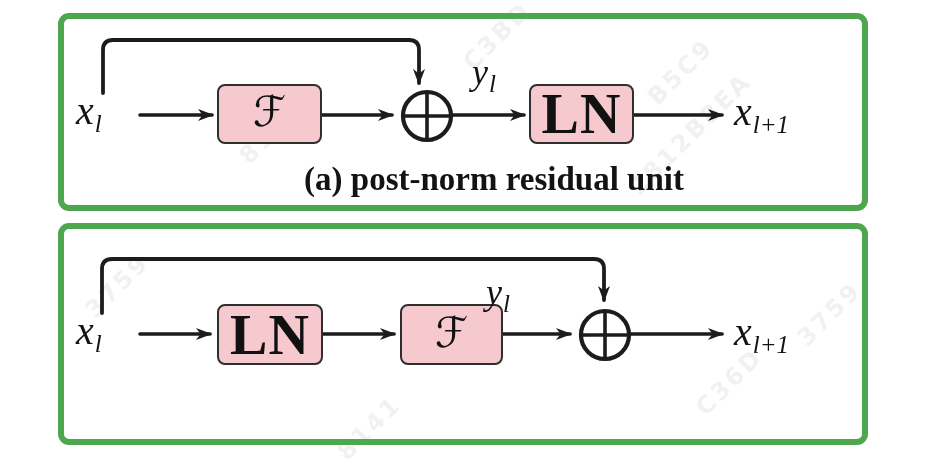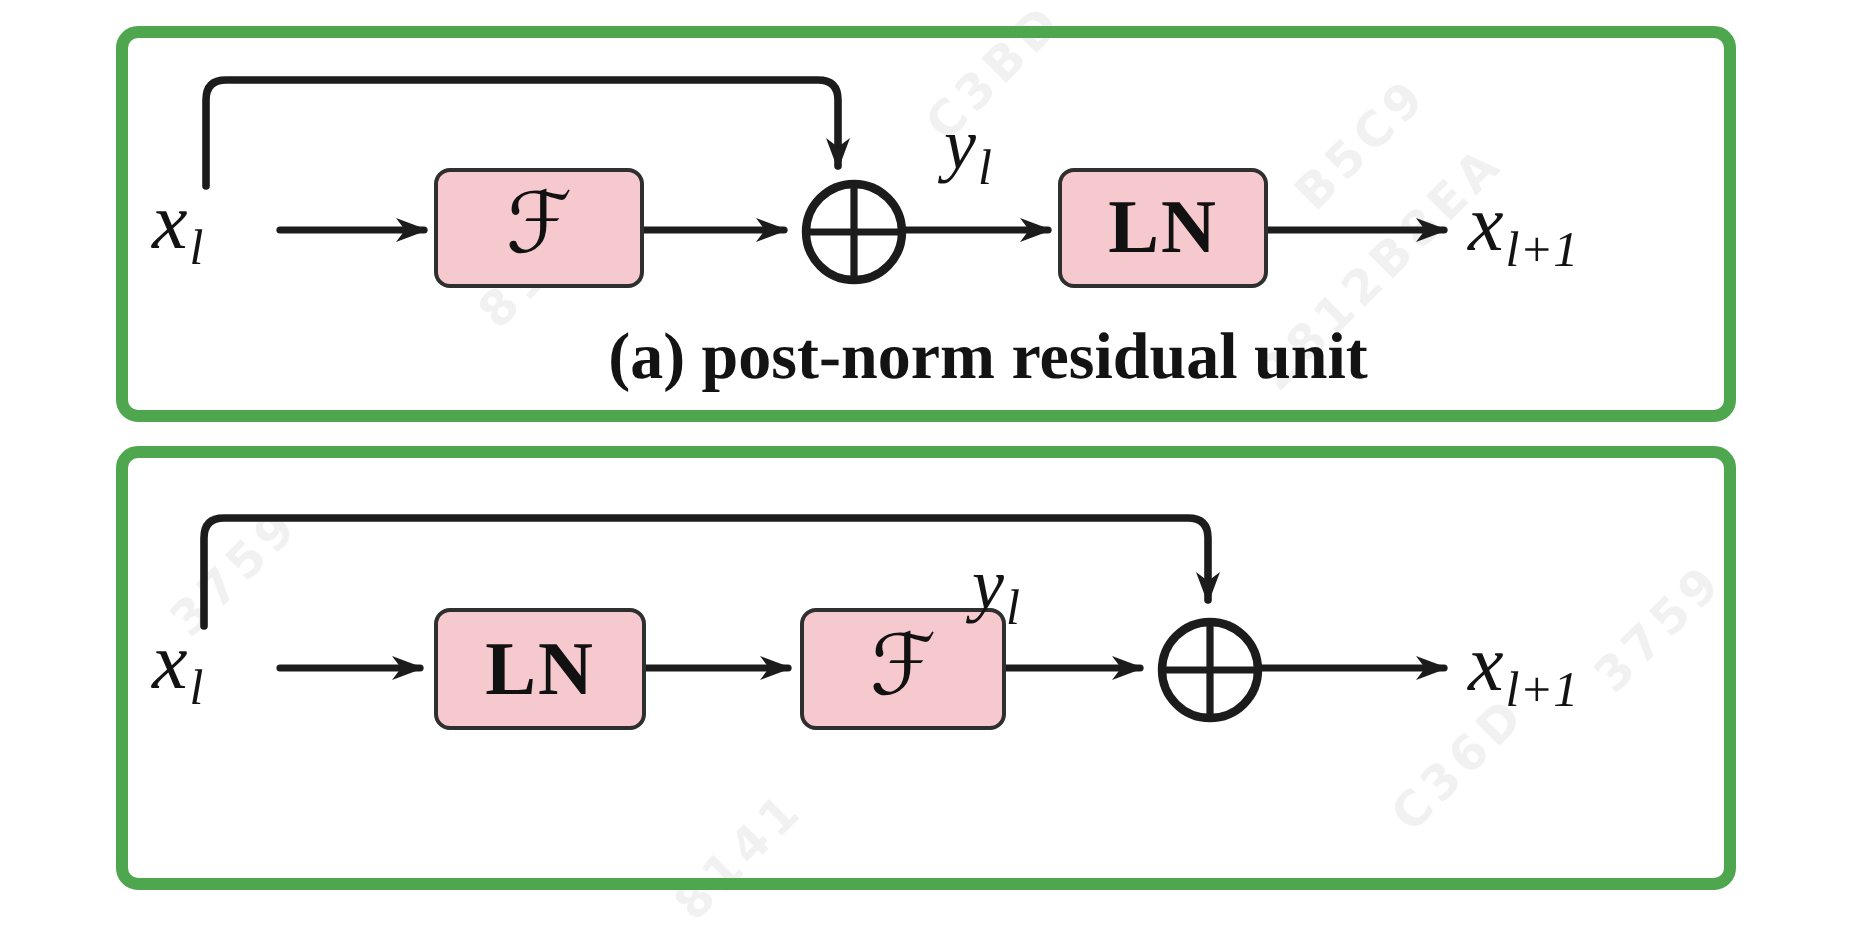--- a/index.html
+++ b/index.html
@@ -50,21 +50,21 @@
   .block{
     position:absolute;
     background:var(--pink);
     border:2.5px solid var(--pink-border);
     border-radius:8px;
     display:flex;align-items:center;justify-content:center;
     color:#111;
   }
   .block .ln-label{
     font-family:"Liberation Serif","DejaVu Serif",serif;
-    font-size:38px;font-weight:600;line-height:1;
+    font-size:56px;font-weight:600;line-height:1;
     letter-spacing:1px;
   }
   .block .f-label{
     font-family:"DejaVu Sans","DejaVu Serif",serif;
     font-size:42px;font-weight:500;line-height:1;
     font-style:normal;
     transform:translateY(-2px);
   }
   .mathlabel{
     position:absolute;

